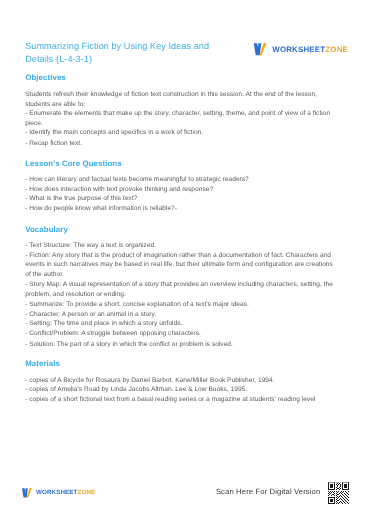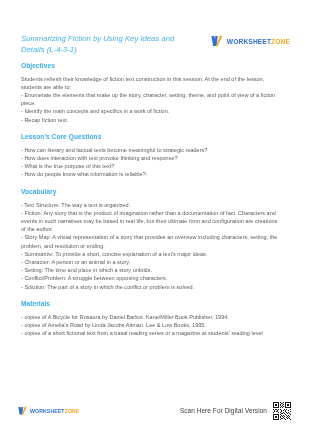--- a/index.html
+++ b/index.html
@@ -35,21 +35,20 @@
     box-sizing: border-box;
   }
   .doc-title {
     color: #43b0e8;
     font-size: 7.6px;
     line-height: 11.2px;
     font-weight: 400;
     letter-spacing: 0.05px;
     max-width: 160px;
     margin: 0;
-    font-style: italic;
   }
   .logo {
     display: flex;
     align-items: center;
     gap: 3px;
     margin-top: 2px;
   }
   .logo-mark {
     display: block;
     width: 13px;

